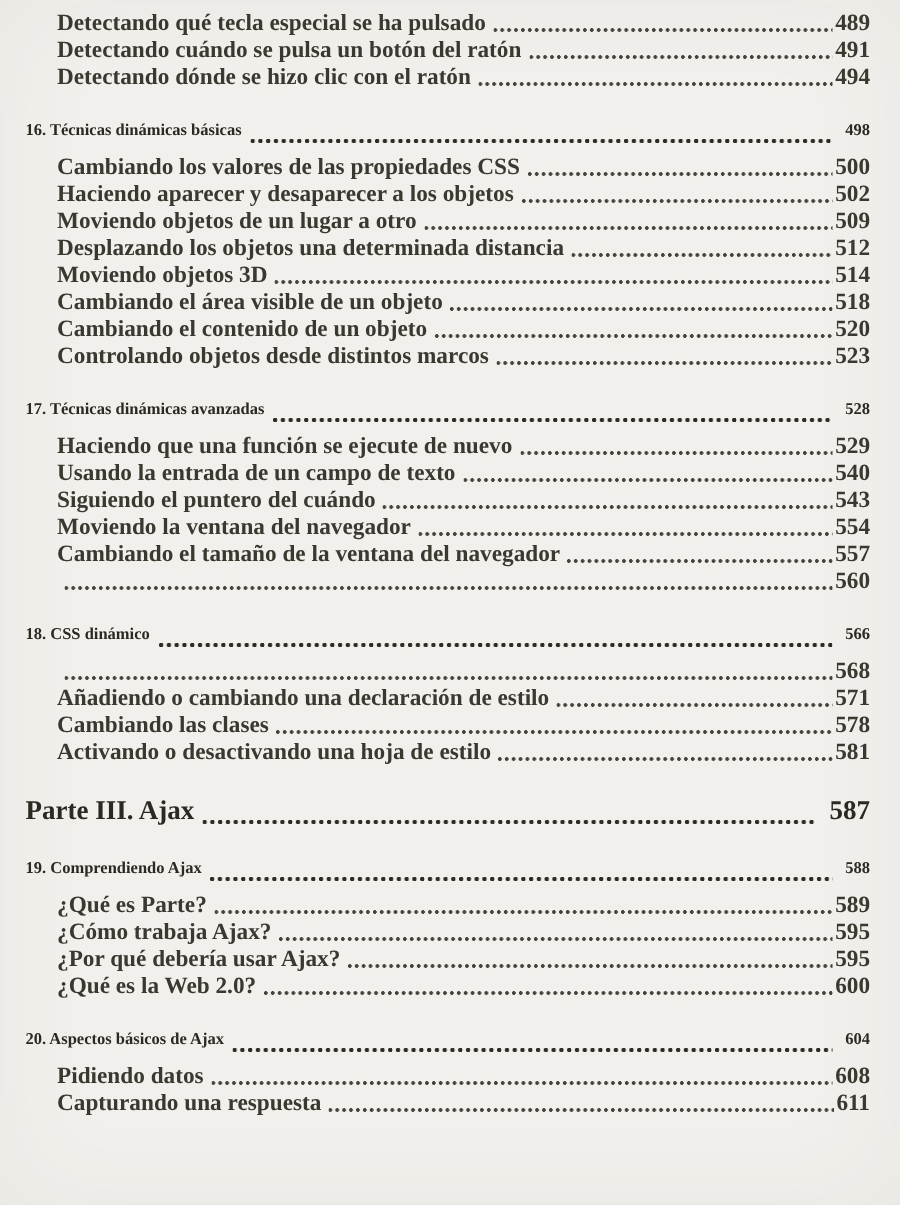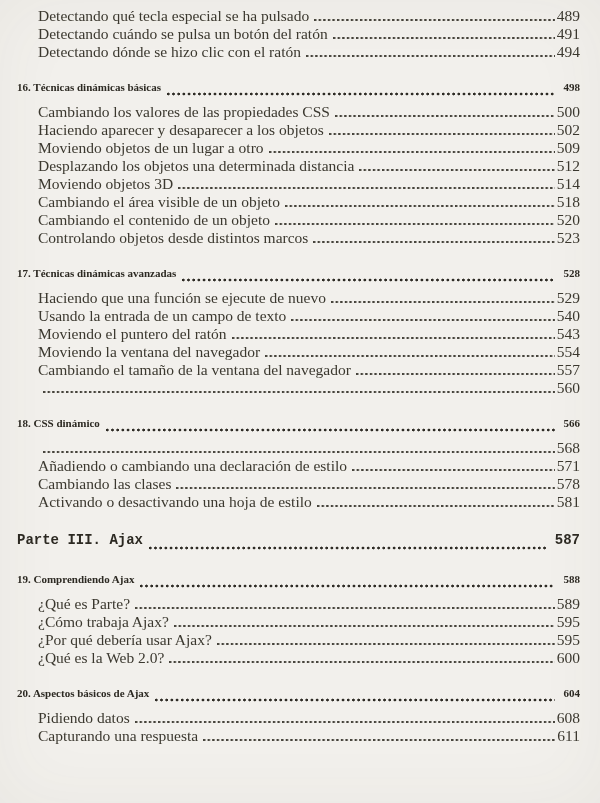--- a/index.html
+++ b/index.html
@@ -18,42 +18,42 @@
     background-color: #f2f0ec;
     box-shadow: inset 0 0 70px rgba(80,70,50,0.05);
     color: #37342c;
     font-family: "Liberation Serif", "DejaVu Serif", serif;
     overflow: hidden;
   }
   .row {
     display: flex;
     align-items: baseline;
     white-space: nowrap;
+    font-weight: bold;
   }
   .row.entry {
     margin-left: 21px;
     font-size: 15.5px;
     line-height: 18px;
     height: 18px;
     color: #3b382f;
   }
   .row.heading {
     font-weight: bold;
     color: #2c2922;
   }
   .row.chapter {
     font-size: 11px;
     line-height: 24px;
     margin: 14px 0 4px 0;
   }
   .row.part {
-    font-size: 14px;
+    font-size: 18px;
     line-height: 26px;
     margin: 16px 0 6px 0;
-    font-family: Liberation Mono, monospace;
   }
   .title {
     flex: 0 0 auto;
   }
   .leader {
     flex: 1 1 auto;
     align-self: flex-end;
     height: 4px;
     margin: 0 2px 3px 5px;
     background-image: radial-gradient(circle at 1.2px 2px, #45423a 1.05px, rgba(0,0,0,0) 1.45px);
@@ -145,21 +145,21 @@
         <span class="title">Haciendo que una función se ejecute de nuevo</span>
         <span class="leader"></span>
         <span class="pagenum">529</span>
       </div>
       <div class="row entry">
         <span class="title">Usando la entrada de un campo de texto</span>
         <span class="leader"></span>
         <span class="pagenum">540</span>
       </div>
       <div class="row entry">
-        <span class="title">Moviendo el puntero del ratón</span>
+        <span class="title">Siguiendo el puntero del cuándo</span>
         <span class="leader"></span>
         <span class="pagenum">543</span>
       </div>
       <div class="row entry">
         <span class="title">Moviendo la ventana del navegador</span>
         <span class="leader"></span>
         <span class="pagenum">554</span>
       </div>
       <div class="row entry">
         <span class="title">Cambiando el tamaño de la ventana del navegador</span>

